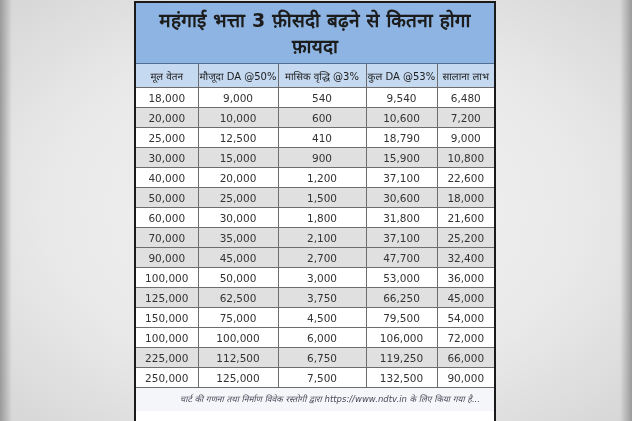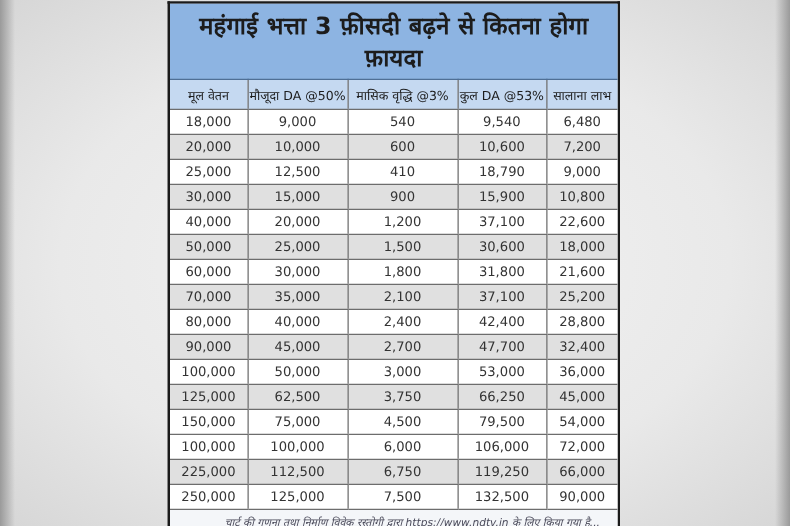--- a/index.html
+++ b/index.html
@@ -169,27 +169,20 @@
           <td>31,800</td>
           <td>21,600</td>
         </tr>
         <tr class="shade">
           <td>70,000</td>
           <td>35,000</td>
           <td>2,100</td>
           <td>37,100</td>
           <td>25,200</td>
         </tr>
-        <tr class="plain">
-          <td>80,000</td>
-          <td>40,000</td>
-          <td>2,400</td>
-          <td>42,400</td>
-          <td>28,800</td>
-        </tr>
         <tr class="shade">
           <td>90,000</td>
           <td>45,000</td>
           <td>2,700</td>
           <td>47,700</td>
           <td>32,400</td>
         </tr>
         <tr class="plain">
           <td>100,000</td>
           <td>50,000</td>

